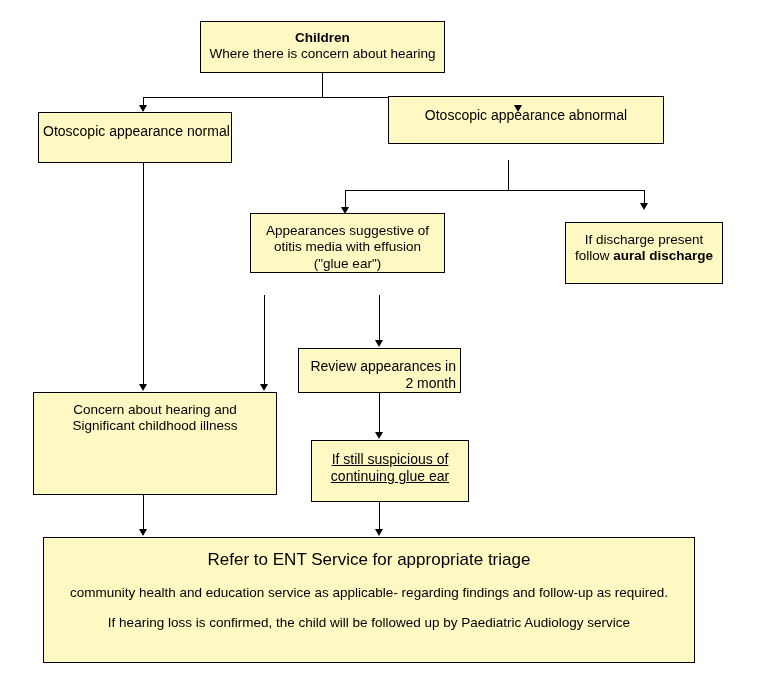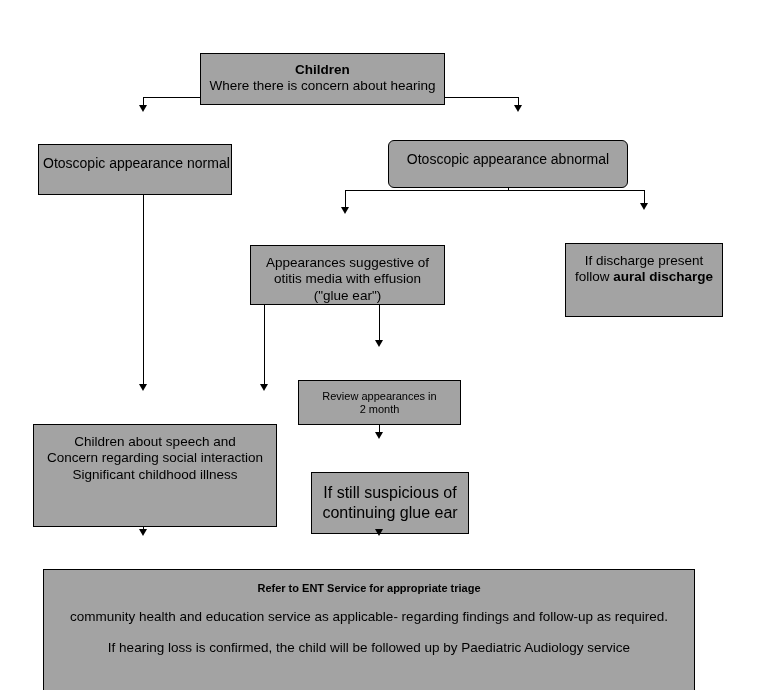--- a/index.html
+++ b/index.html
@@ -16,25 +16,24 @@
     position: relative;
     width: 760px;
     height: 690px;
     background: #ffffff;
     overflow: hidden;
   }
   .node {
     position: absolute;
     box-sizing: border-box;
     border: 1px solid #000000;
-    background: #a3a3a3;
+    background: #fef9c3;
     text-align: center;
     line-height: 1.22;
     z-index: 2;
-    margin-top: 32px;
   }
   .node .inner {
     padding-top: 7px;
     padding-left: 4px;
     padding-right: 4px;
   }
   .node .line {
     display: block;
     white-space: nowrap;
   }
@@ -59,38 +58,38 @@
     width: 0;
     height: 0;
     border-left: 4px solid transparent;
     border-right: 4px solid transparent;
     border-top: 7px solid #000000;
     z-index: 3;
   }
   
   #node-children      { left: 200px; top: 21px;  width: 245px; height: 52px; }
   #node-normal        { left: 38px;  top: 112px; width: 194px; height: 51px; }
-  #node-abnormal      { left: 388px; top: 108px; width: 240px; height: 48px; border-radius: 6px; }
+  #node-abnormal      { left: 388px; top: 96px; width: 276px; height: 48px; }
   #node-glue-ear      { left: 250px; top: 213px; width: 195px; height: 60px; }
-  #node-discharge     { left: 565px; top: 211px; width: 158px; height: 74px; }
+  #node-discharge     { left: 565px; top: 222px; width: 158px; height: 62px; }
   #node-review        { left: 298px; top: 348px; width: 163px; height: 45px; }
   #node-concern       { left: 33px;  top: 392px; width: 244px; height: 103px; }
   #node-suspicious    { left: 311px; top: 440px; width: 158px; height: 62px; }
   #node-refer         { left: 43px;  top: 537px; width: 652px; height: 126px; }
 
   #node-children .inner     { font-size: 13.5px; padding-top: 8px; }
   #node-normal .inner       { font-size: 14px; padding-top: 10px; }
   #node-abnormal .inner     { font-size: 14px; padding-top: 10px; }
   #node-glue-ear .inner     { font-size: 13.5px; padding-top: 9px; }
   #node-discharge .inner    { font-size: 13.5px; padding-top: 9px; }
-  #node-review .inner       { font-size: 11px; padding-top: 9px; }
+  #node-review .inner       { font-size: 14px; padding-top: 9px; text-align: right; }
   #node-concern .inner      { font-size: 13.5px; padding-top: 9px; }
-  #node-suspicious .inner   { font-size: 16px; padding-top: 10px; }
+  #node-suspicious .inner   { font-size: 14px; padding-top: 10px; text-decoration: underline; }
   #node-refer .inner        { font-size: 13.5px; padding-top: 12px; }
-  #node-refer .title        { font-weight: bold; font-size: 11px; }
+  #node-refer .title        { font-weight: normal; font-size: 17px; }
   #node-refer .spacer       { display: block; height: 14px; }
 </style>
 </head>
 <body>
 
 <div id="canvas">
 
   <div class="vline" style="left:322px; top:73px; height:25px;"></div>
   <div class="hline" style="left:143px; top:97px; width:376px;"></div>
   <div class="vline" style="left:143px; top:97px; height:9px;"></div>
@@ -159,22 +158,21 @@
 
   <div class="node" id="node-review">
     <div class="inner">
       <span class="line">Review appearances in</span>
       <span class="line">2 month</span>
     </div>
   </div>
 
   <div class="node" id="node-concern">
     <div class="inner">
-      <span class="line">Children about speech and</span>
-      <span class="line">Concern regarding social interaction</span>
+      <span class="line">Concern about hearing and</span>
       <span class="line">Significant childhood illness</span>
     </div>
   </div>
 
   <div class="node" id="node-suspicious">
     <div class="inner">
       <span class="line">If still suspicious of</span>
       <span class="line">continuing glue ear</span>
     </div>
   </div>

